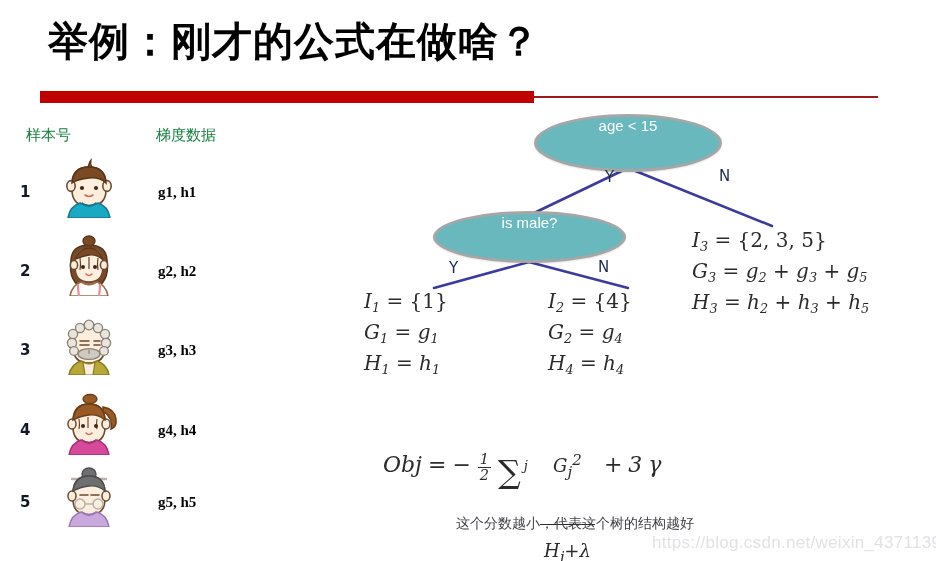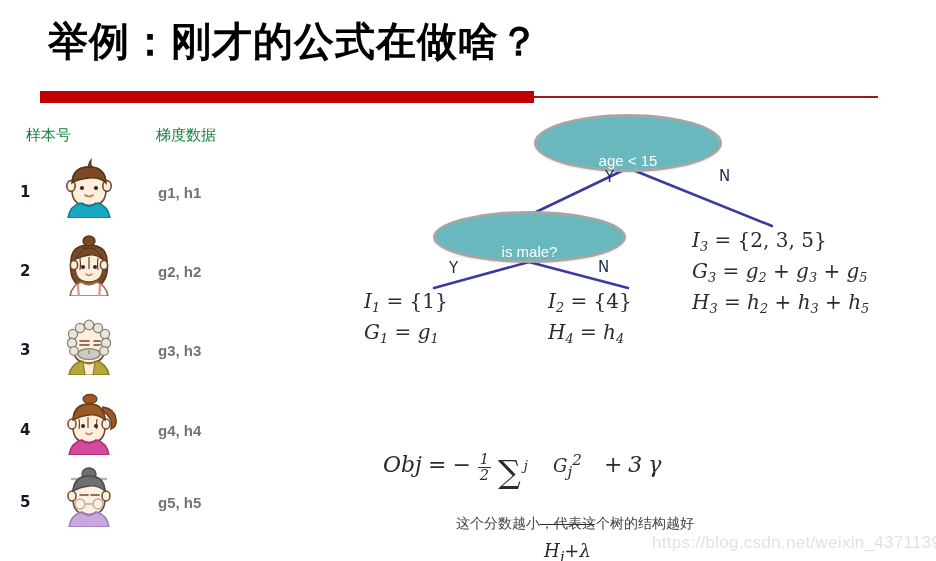--- a/index.html
+++ b/index.html
@@ -65,22 +65,22 @@
     font-size: 15px;
     font-weight: 600;
     color: #111827;
     font-family: "DejaVu Sans", "Liberation Sans", sans-serif;
   }
   .row-grad {
     position: absolute;
     left: 158px;
     font-size: 15px;
     font-weight: 700;
-    color: #737373;
-    font-family: Liberation Sans, sans-serif;
+    color: #000000;
+    font-family: Liberation Serif, serif;
     white-space: nowrap;
   }
   .avatar {
     position: absolute;
     left: 58px;
     width: 62px;
     height: 62px;
   }
   .avatar svg { display:block; width:62px; height:62px; }
 
@@ -91,21 +91,21 @@
     width: 936px; height: 561px;
     pointer-events: none;
   }
   .node {
     position: absolute;
     border-radius: 50%;
     background: #68b8bd;
     border: 3px solid #a6a6a6;
     box-sizing: border-box;
     display: flex;
-    align-items: flex-end;
+    align-items: flex-start;
     justify-content: center;
     color: #ffffff;
     font-size: 15px;
     font-family: "Liberation Sans", sans-serif;
     box-shadow: 0 1px 2px rgba(0,0,0,0.10);
   }
   .node-root  { left: 534px; top: 114px; width: 188px; height: 58px; }
   .node-male  { left: 433px; top: 211px; width: 193px; height: 52px; }
 
   .edge-label {
@@ -350,27 +350,37 @@
     <div>
       <span>I</span><sub>1</sub>
       <span class="op">=</span>
       <span class="num">{1}</span>
     </div>
     <div>
       <span>G</span><sub>1</sub>
       <span class="op">=</span>
       <span>g</span><sub>1</sub>
     </div>
+    <div>
+      <span>H</span><sub>1</sub>
+      <span class="op">=</span>
+      <span>h</span><sub>1</sub>
+    </div>
   </div>
 
   <div class="math leaf2">
     <div>
       <span>I</span><sub>2</sub>
       <span class="op">=</span>
       <span class="num">{4}</span>
+    </div>
+    <div>
+      <span>G</span><sub>2</sub>
+      <span class="op">=</span>
+      <span>g</span><sub>4</sub>
     </div>
     <div>
       <span>H</span><sub>4</sub>
       <span class="op">=</span>
       <span>h</span><sub>4</sub>
     </div>
   </div>
 
   <div class="math leaf3">
     <div>

